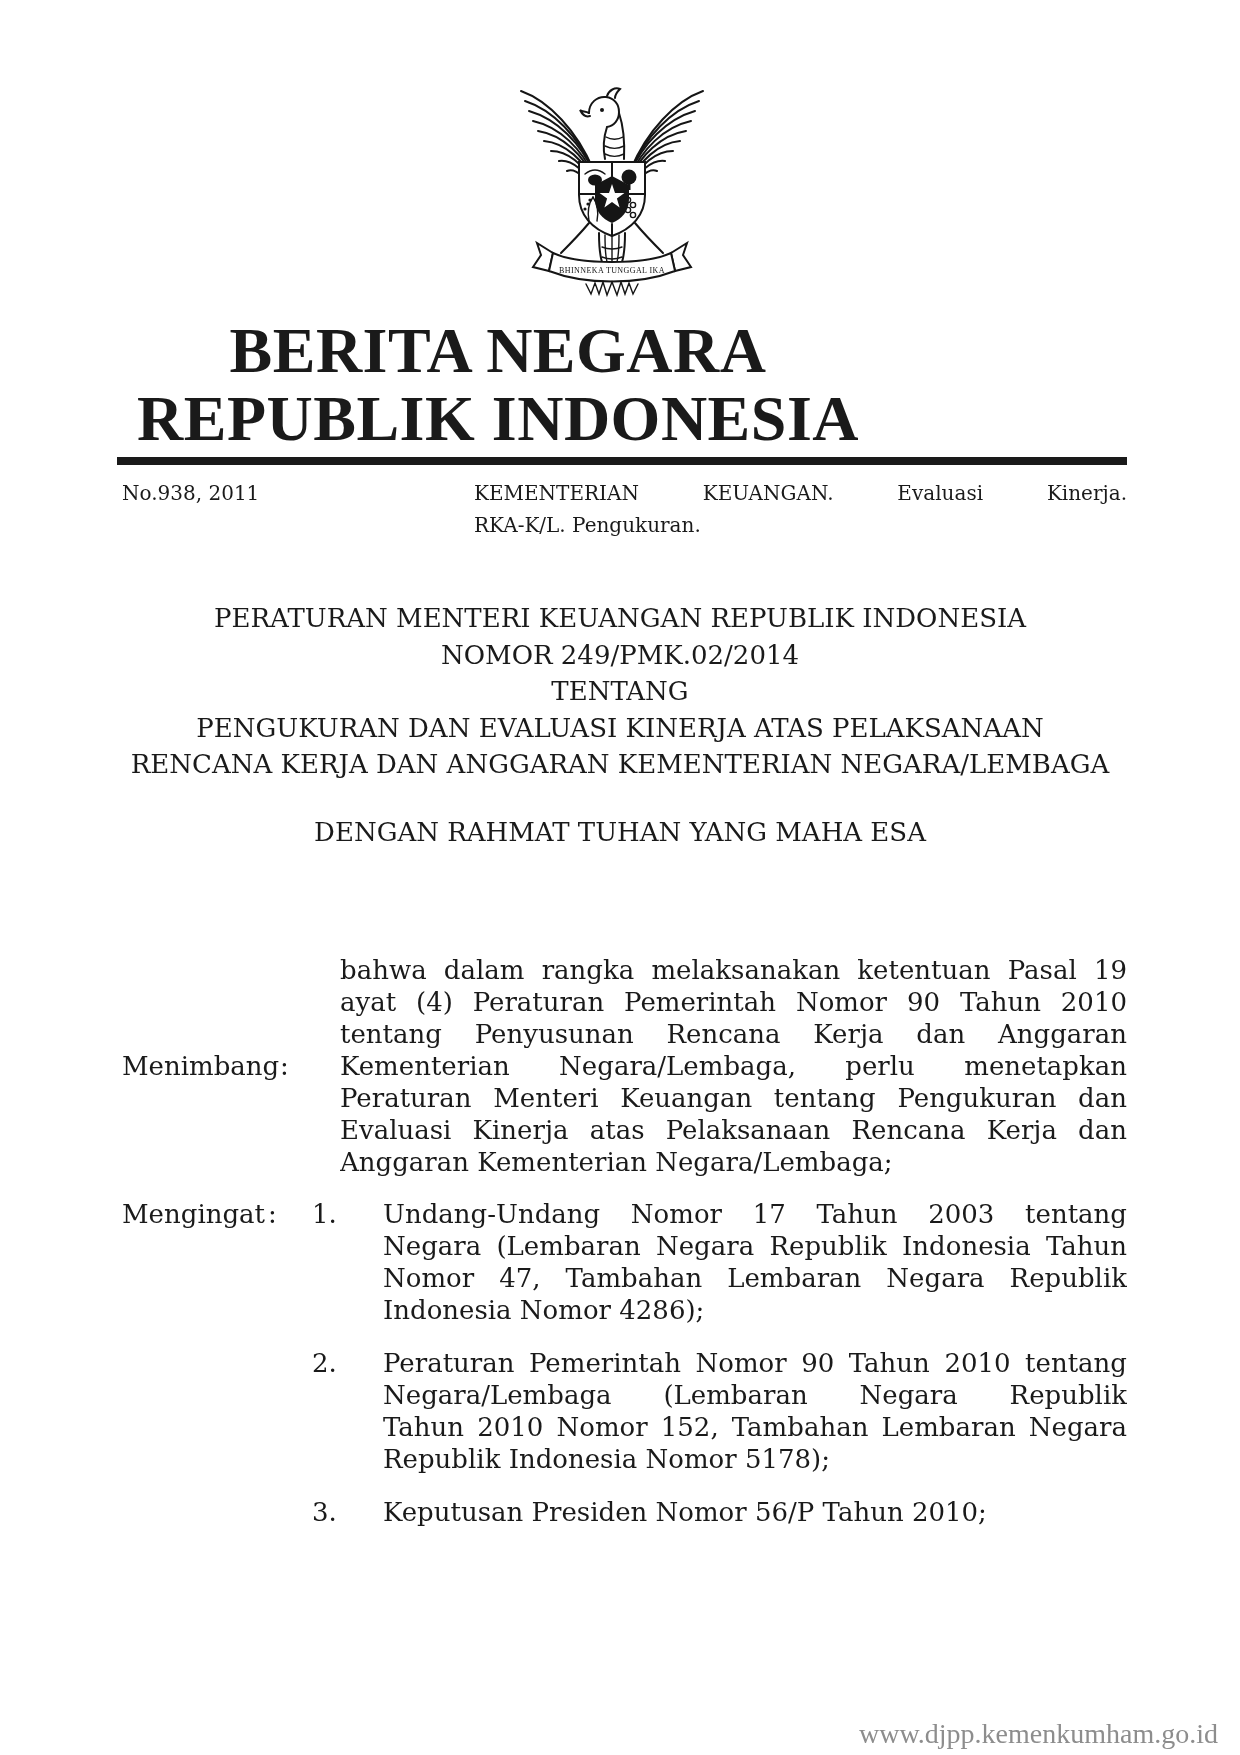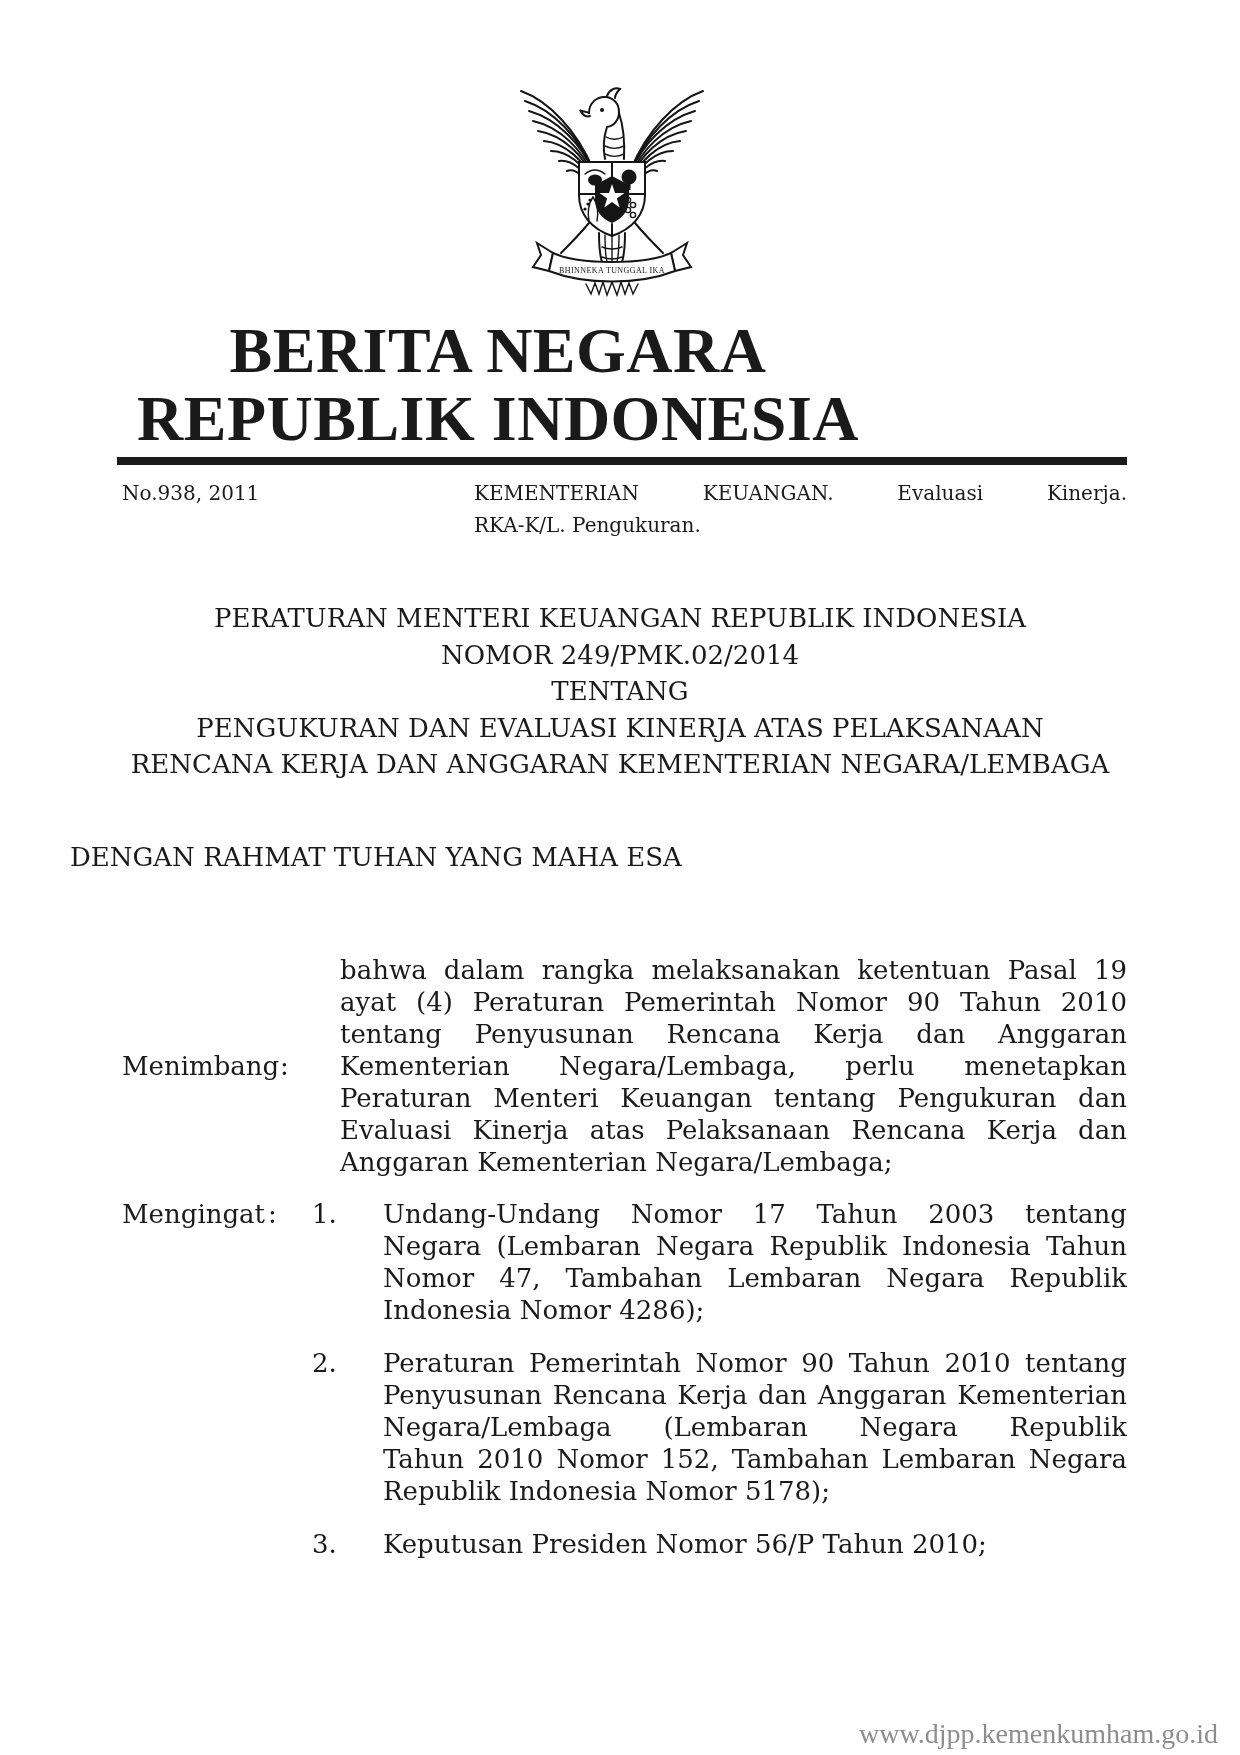--- a/index.html
+++ b/index.html
@@ -40,22 +40,23 @@
   }
   .info-number{width:352px;flex:0 0 352px;}
   .info-subject{width:653px;flex:0 0 653px;}
   
   .title-block{
     position:absolute;left:70px;top:600px;width:1100px;
     font-size:26px;line-height:36.5px;
     text-align:center;
   }
   .invocation{
-    position:absolute;left:70px;top:836px;width:1100px;
+    position:absolute;left:70px;top:811px;width:1100px;
     font-size:26px;line-height:43px;
+    text-align:center;
   }
   
   .clause{
     position:absolute;left:122px;width:1005px;
     display:flex;align-items:flex-start;
     font-size:26px;line-height:32px;
   }
   .clause.menimbang{top:954px;align-items:center;}
   .clause.mengingat{top:1198px;}
   .clause-label{flex:0 0 auto;}
@@ -239,21 +240,20 @@
             <div class="jline">Undang-Undang Nomor 17 Tahun 2003 tentang Keuangan</div>
             <div class="jline">Negara (Lembaran Negara Republik Indonesia Tahun 2003</div>
             <div class="jline">Nomor 47, Tambahan Lembaran Negara Republik</div>
             <div class="jline last">Indonesia Nomor 4286);</div>
           </div>
         </div>
         <div class="legal-item">
           <div class="item-num">2.</div>
           <div class="item-body">
             <div class="jline">Peraturan Pemerintah Nomor 90 Tahun 2010 tentang</div>
-            <div class="jline">Penyusunan Rencana Kerja dan Anggaran Kementerian</div>
             <div class="jline">Negara/Lembaga (Lembaran Negara Republik Indonesia</div>
             <div class="jline">Tahun 2010 Nomor 152, Tambahan Lembaran Negara</div>
             <div class="jline last">Republik Indonesia Nomor 5178);</div>
           </div>
         </div>
         <div class="legal-item">
           <div class="item-num">3.</div>
           <div class="item-body">
             <div class="jline last">Keputusan Presiden Nomor 56/P Tahun 2010;</div>
           </div>

